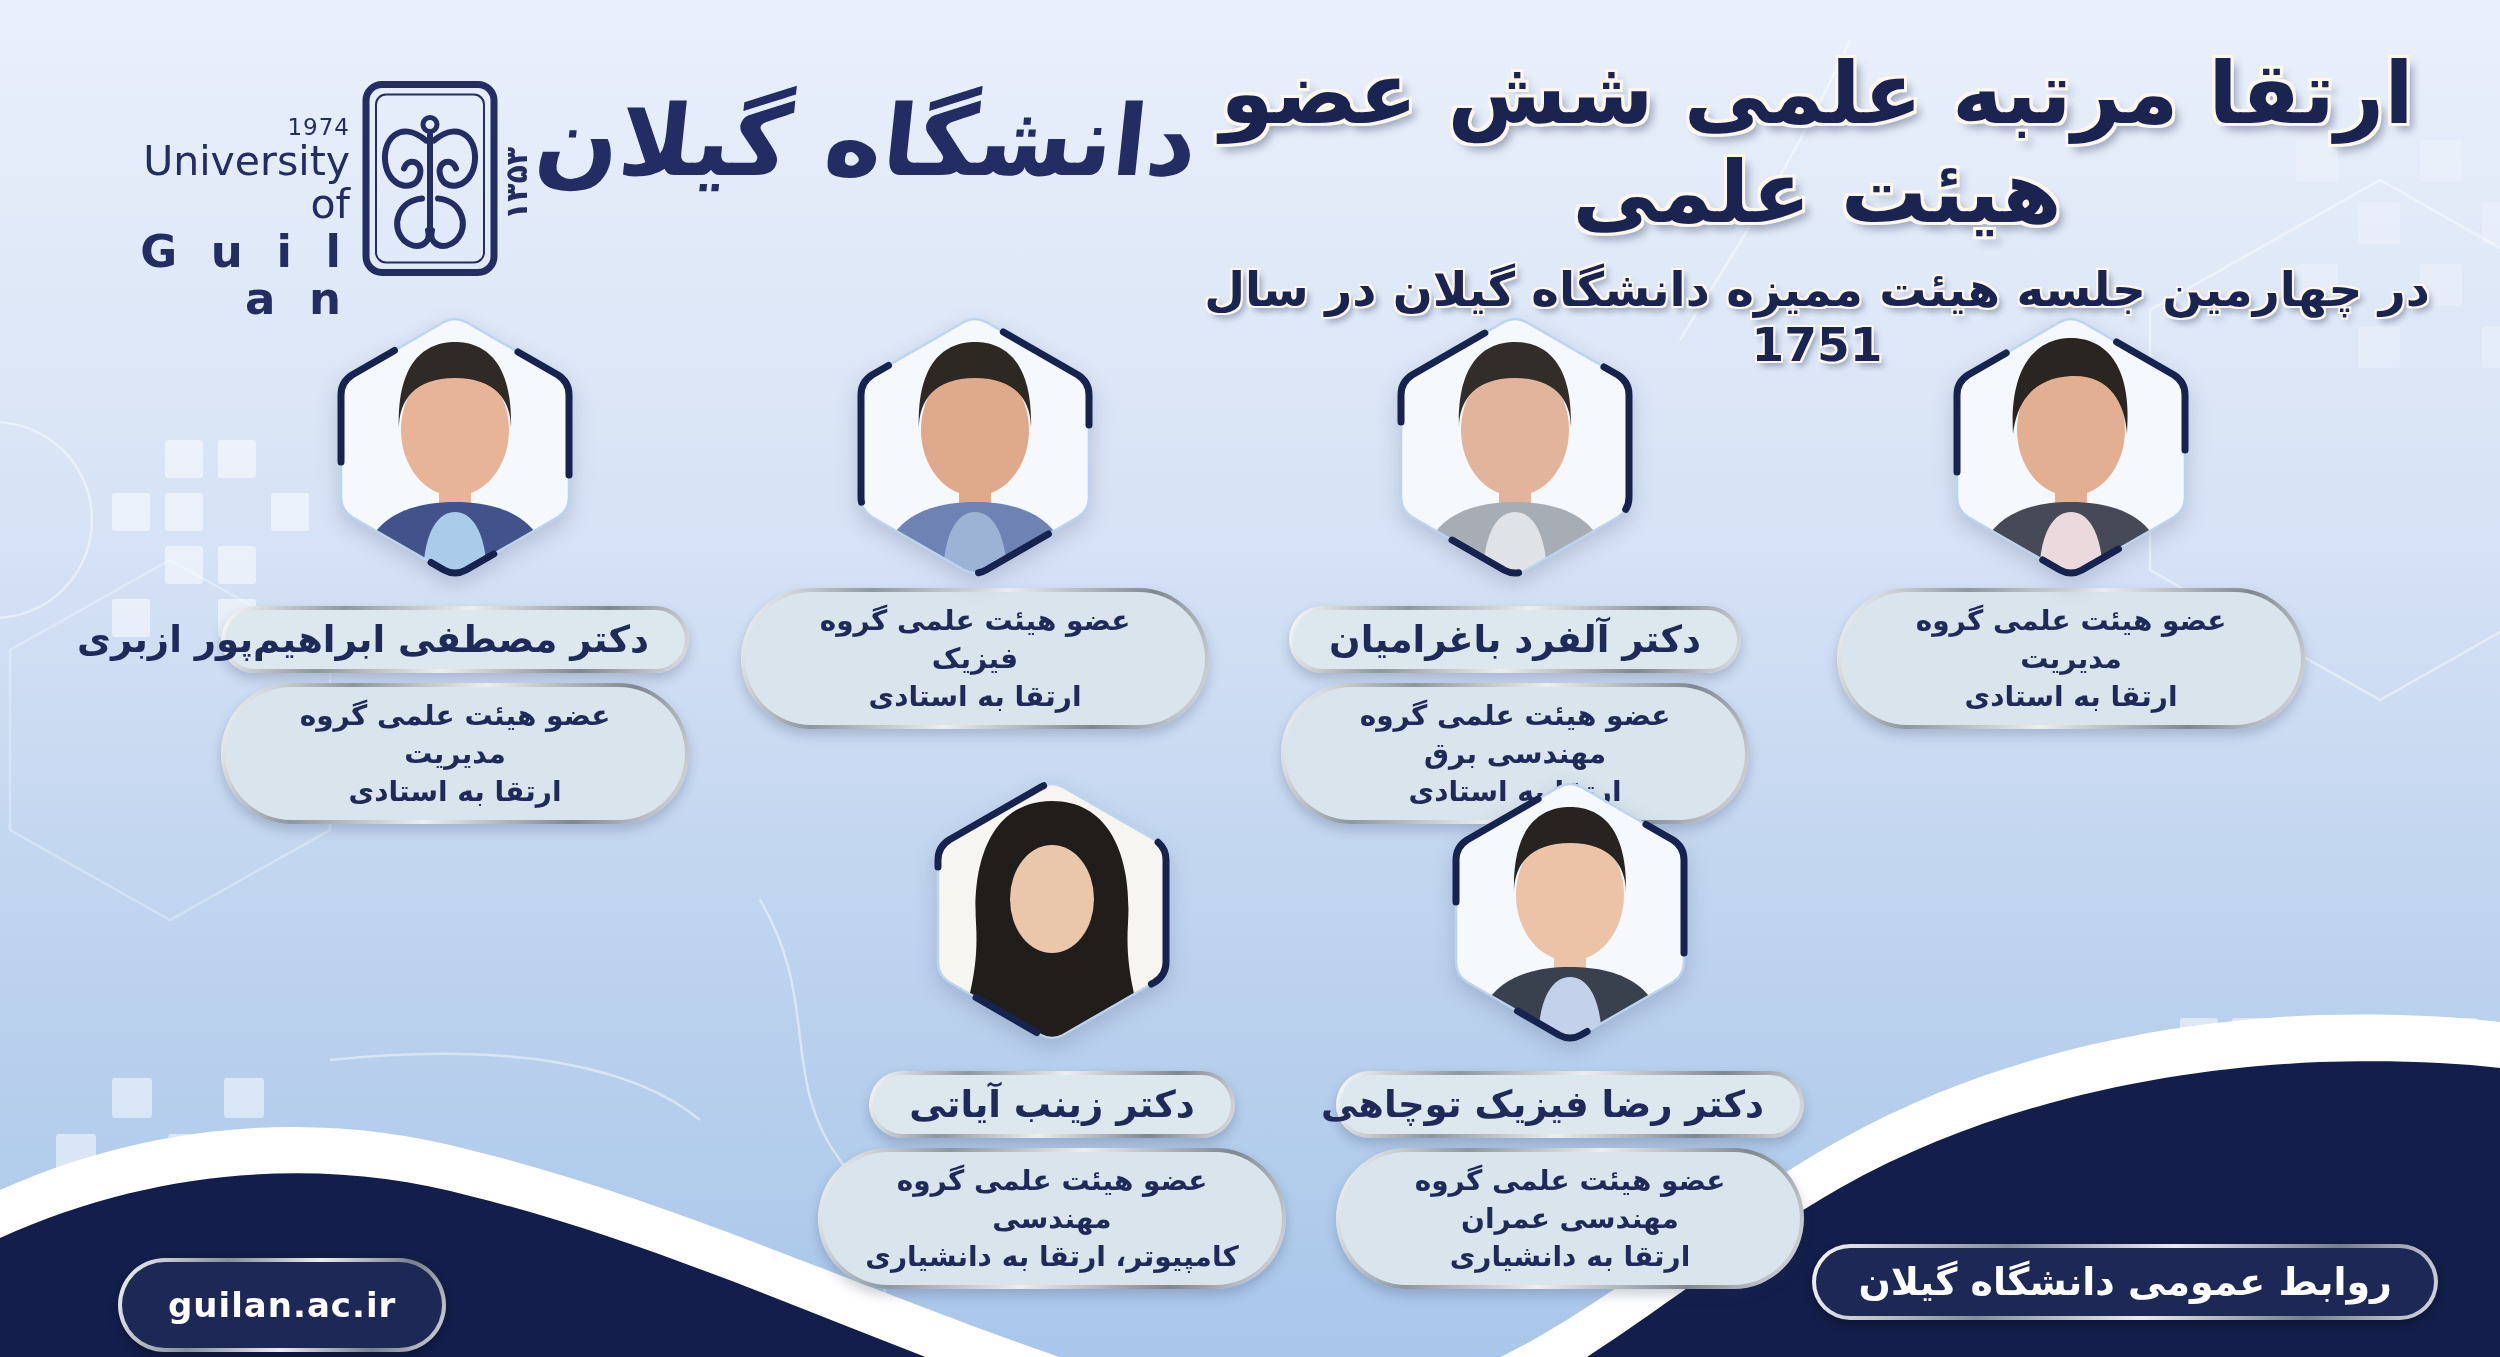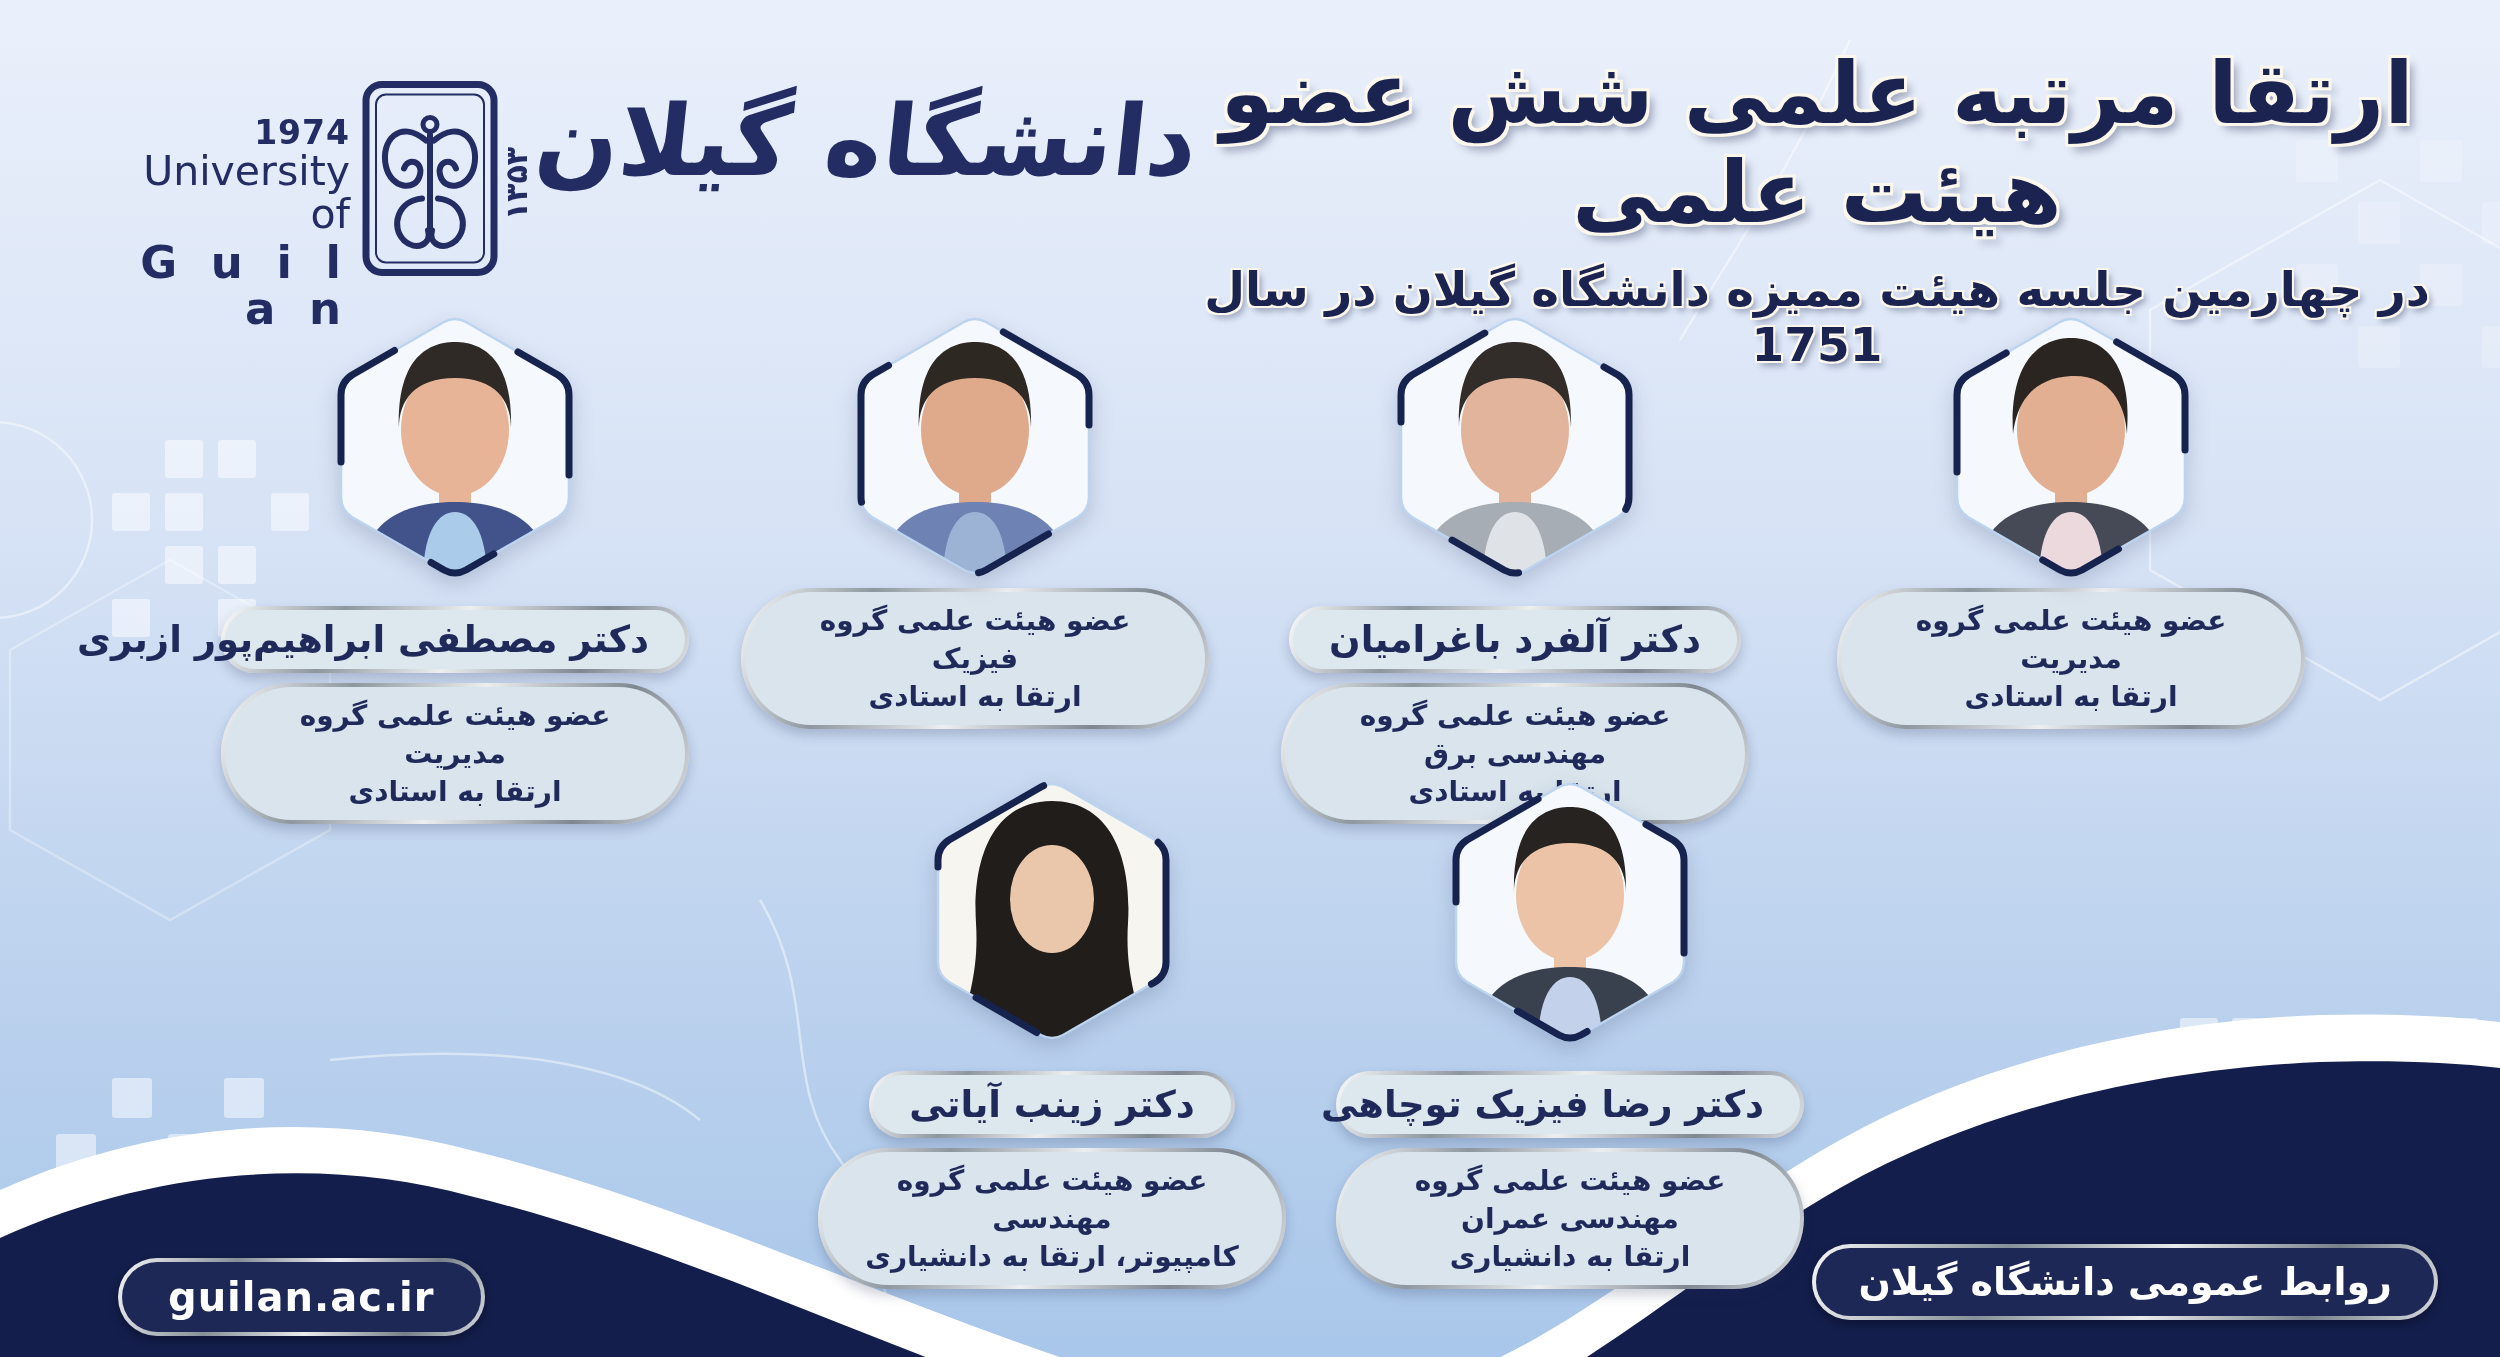--- a/index.html
+++ b/index.html
@@ -6,21 +6,21 @@
   body{font-family:"DejaVu Sans",sans-serif;}
   #canvas{position:relative;width:2500px;height:1357px;overflow:hidden;
     background:linear-gradient(180deg,#eaf0fb 0%,#d6e2f5 40%,#bcd2ee 72%,#a9c7ea 100%);}
   
   #bg-lines{position:absolute;inset:0;z-index:1;}
   #pixels{position:absolute;inset:0;z-index:1;pointer-events:none;}
   .px{position:absolute;background:#fff;border-radius:3px;}
   
   #logo{position:absolute;left:128px;top:58px;width:950px;height:250px;z-index:3;color:#232c63;}
   #logo .en{position:absolute;left:0;top:58px;width:222px;text-align:right;line-height:1.04;}
-  #logo .en .y{font-size:33px;font-weight:bold;letter-spacing:1px;}
+  #logo .en .y{font-size:23px;font-weight:normal;letter-spacing:1px;}
   #logo .en .u{font-size:41px;}
   #logo .en .g{font-size:45px;font-weight:bold;letter-spacing:9px;margin-top:4px;}
   #logo .emblem{position:absolute;left:232px;top:18px;}
   #logo .yr{position:absolute;left:352px;top:108px;font-size:30px;font-weight:bold;transform:rotate(-90deg);transform-origin:center;}
   #logo .fa{position:absolute;left:408px;top:26px;font-size:98px;font-weight:bold;transform:skewX(-6deg);white-space:nowrap;}
   
   #headline{position:absolute;top:44px;right:18px;width:1330px;text-align:center;z-index:3;color:#1b2350;}
   #headline .t{font-size:86px;font-weight:bold;line-height:1.15;
     text-shadow:-3px -3px 0 #fbf7ec,3px -3px 0 #fbf7ec,-3px 3px 0 #fbf7ec,3px 3px 0 #fbf7ec,6px 7px 8px rgba(20,30,70,.35);}
   #headline .s{font-size:47px;font-weight:bold;margin-top:20px;
@@ -37,21 +37,21 @@
   .name-pill .pill-inner{font-size:37px;font-weight:bold;padding:8px 36px;white-space:nowrap;}
   .info-pill .pill-inner{font-size:28px;font-weight:bold;line-height:1.35;padding:10px 28px;background:#d9e4ec;}
   
   #waves{position:absolute;inset:0;z-index:2;}
   .foot-pill{position:absolute;z-index:4;border-radius:999px;padding:4px;width:max-content;
     background:linear-gradient(115deg,#f6f7f8 0%,#868f98 30%,#e9ebee 55%,#767e88 80%,#d8dbe0 100%);
     box-shadow:0 4px 10px rgba(0,0,10,.35);}
   .foot-pill .fp-inner{background:#1d2857;border-radius:999px;color:#ffffff;font-weight:bold;
     display:flex;align-items:center;justify-content:center;}
   #site-pill{left:118px;top:1258px;}
-  #site-pill .fp-inner{font-size:40px;letter-spacing:1px;padding:12px 46px;}
+  #site-pill .fp-inner{font-size:34px;letter-spacing:1px;padding:23px 46px;}
   #credit-pill{right:62px;top:1244px;text-align:center;}
   #credit-pill .fp-inner{font-size:38px;padding:12px 42px;}
 </style>
 </head>
 <body>
 
 <div id="canvas">
 
   <svg id="bg-lines" width="2500" height="1357" viewBox="0 0 2500 1357">
     <g fill="none" stroke="#ffffff" stroke-opacity="0.45" stroke-width="2.5">

